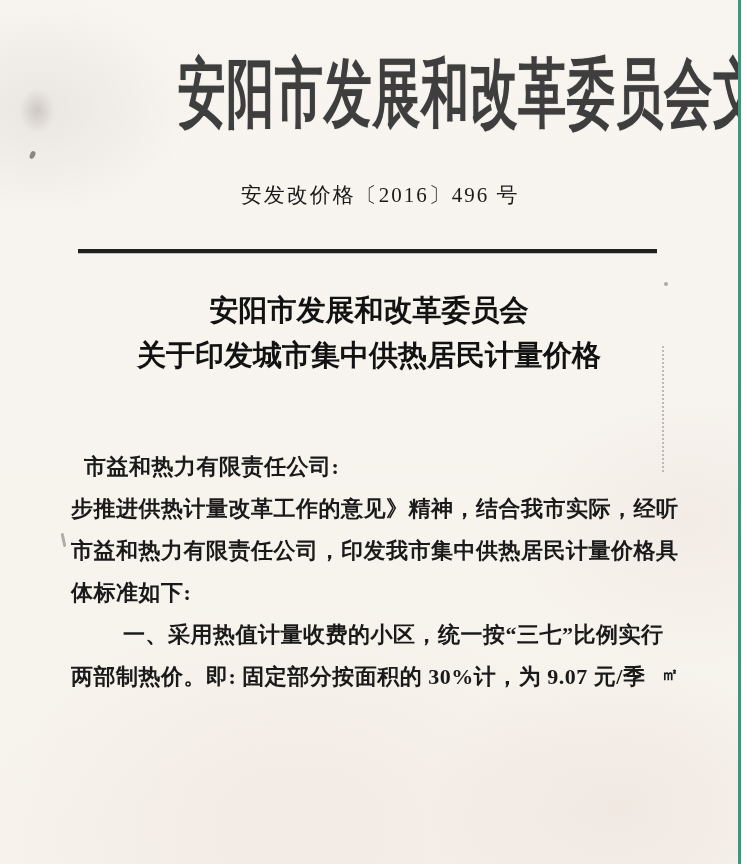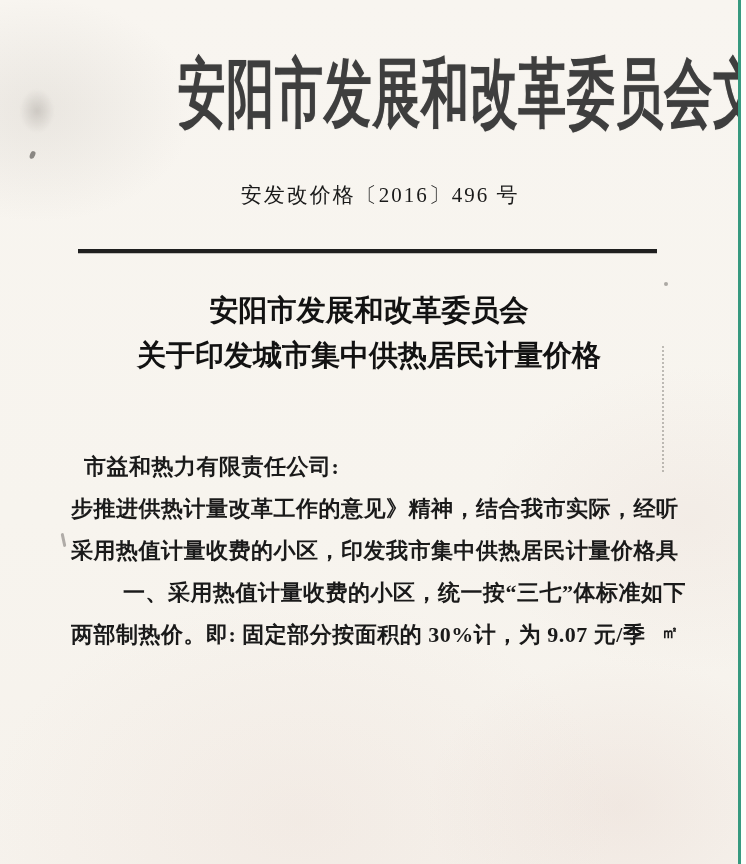--- a/index.html
+++ b/index.html
@@ -129,20 +129,21 @@
   <div class="header-rule"></div>
 
   <div class="doc-title" style="color: rgb(18, 18, 18);">
     <div>安阳市发展和改革委员会</div>
     <div>关于印发城市集中供热居民计量价格</div>
   </div>
 
   <div class="body-text">
     <div class="line salut">市益和热力有限责任公司:</div>
     <div class="line">步推进供热计量改革工作的意见》精神，结合我市实际，经听</div>
-    <div class="line">采用热值计量收费的小区，印发我市集中供热居民计量价格具</div>
-    <div class="line indent">一、采用热值计量收费的小区，统一按“三七”体标准如下</div>
+    <div class="line">市益和热力有限责任公司，印发我市集中供热居民计量价格具</div>
+    <div class="line">体标准如下:</div>
+    <div class="line indent">一、采用热值计量收费的小区，统一按“三七”比例实行</div>
     <div class="line"><span>两部制热价。即: 固定部分按面积的 30%计，为 9.07 元/季</span><span class="unit-m2">㎡</span></div>
   </div>
 
   <div class="edge-white"></div>
   <div class="edge-teal" style="background: rgb(55, 153, 127);"></div>
 </div>
 
 </body></html>

